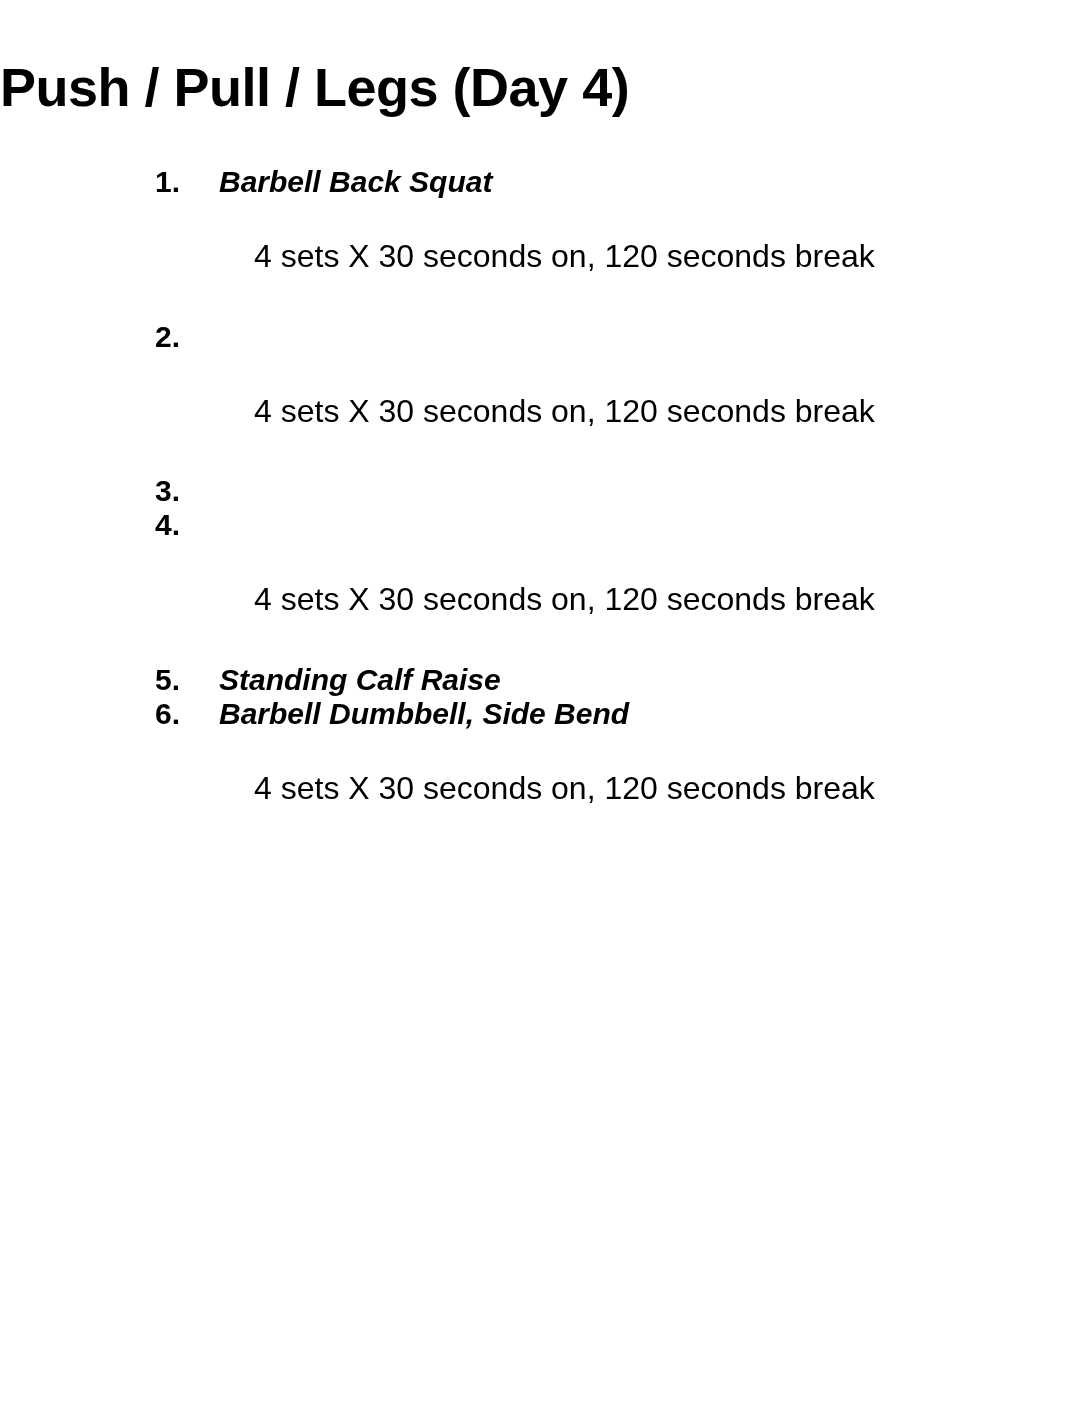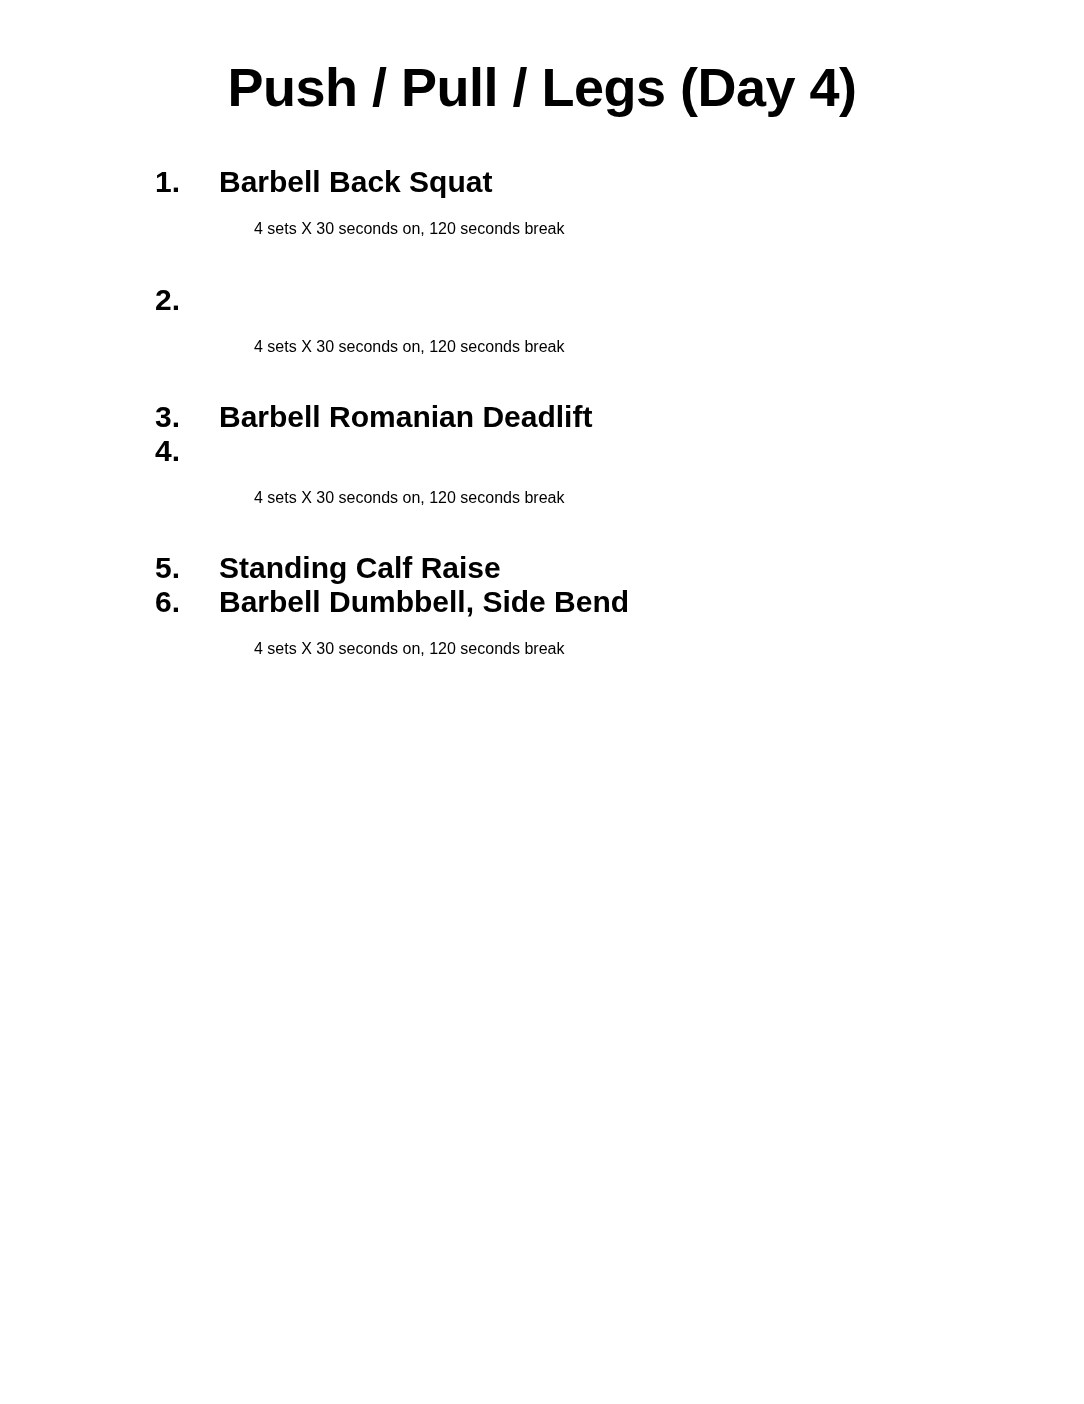--- a/index.html
+++ b/index.html
@@ -16,21 +16,21 @@
   }
   .page {
     width: 1084px;
     height: 1404px;
     box-sizing: border-box;
     padding: 0;
     position: relative;
     background: #ffffff;
   }
   .doc-title {
-    text-align: center;
+    text-align: left;
     font-size: 54px;
     font-weight: bold;
     line-height: 1.1;
     margin: 58px 0 8px 0;
     letter-spacing: -0.5px;
   }
   .exercise-list {
     margin: 48px 0 0 0;
     padding: 0;
     list-style: none;
@@ -47,26 +47,27 @@
   }
   .ex-num {
     font-size: 30px;
     font-weight: bold;
     width: 64px;
     flex: none;
   }
   .ex-name {
     font-size: 30px;
     font-weight: bold;
+    font-style: italic;
   }
   .ex-detail {
-    font-size: 16px;
+    font-size: 32px;
     font-weight: normal;
     padding-left: 254px;
-    margin-top: 20px;
+    margin-top: 38px;
     margin-bottom: 44px;
     line-height: 1.2;
   }
 </style>
 </head>
 <body>
 
 <div class="page">
 
   <h1 class="doc-title">Push / Pull / Legs (Day 4)</h1>
@@ -84,21 +85,20 @@
     <li class="exercise-item">
       <div class="ex-head">
         <span class="ex-num">2.</span>
       </div>
       <div class="ex-detail">4 sets X 30 seconds on, 120 seconds break</div>
     </li>
 
     <li class="exercise-item">
       <div class="ex-head">
         <span class="ex-num">3.</span>
-        <span class="ex-name">Barbell Romanian Deadlift</span>
       </div>
     </li>
 
     <li class="exercise-item">
       <div class="ex-head">
         <span class="ex-num">4.</span>
       </div>
       <div class="ex-detail">4 sets X 30 seconds on, 120 seconds break</div>
     </li>
 

